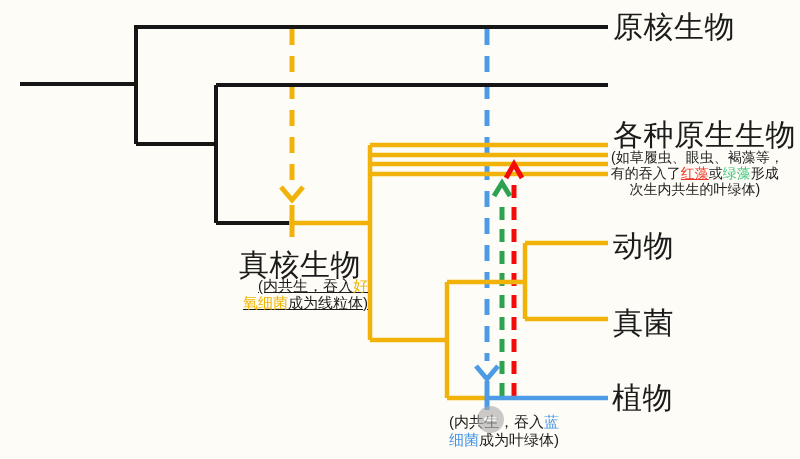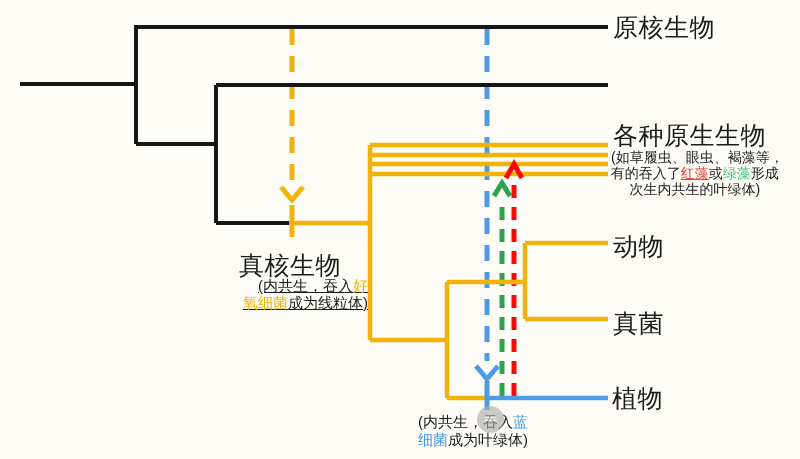--- a/index.html
+++ b/index.html
@@ -16,27 +16,27 @@
   .st-yellow{stroke:var(--line-yellow,#F1B30A);stroke-width:4.5;}
   .st-blue{stroke:var(--line-blue,#4D9BE6);stroke-width:4.5;}
   .arrow-yellow{stroke:var(--line-yellow,#F1B30A);stroke-width:5;}
   .arrow-blue{stroke:var(--line-blue,#4D9BE6);stroke-width:5;}
   .arrow-green{stroke:var(--line-green,#2FA24F);stroke-width:5;}
   .arrow-red{stroke:var(--line-red,#F50A0A);stroke-width:5;}
   .dash-long{stroke-dasharray:16 11;}
   .dash-short{stroke-dasharray:13 9;}
 
   .label{position:absolute;z-index:2;color:var(--text-default,#1B1B1B);white-space:nowrap;}
-  .taxon{font-size:25px;line-height:30px;font-weight:500;letter-spacing:0.5px;}
+  .taxon{font-size:30px;line-height:30px;font-weight:500;letter-spacing:0.5px;}
   .note{z-index:2;position:absolute;color:var(--text-default,#1B1B1B);text-align:center;}
   .note div{white-space:nowrap;}
   .note-protists{left:606px;top:149px;font-size:14px;line-height:16px;}
   .note-protists .l1{padding-left:5px;}
   .note-euk{left:216px;top:278px;width:152px;font-size:15px;line-height:16.5px;text-align:right;text-decoration:underline;}
-  .note-plant{left:406px;top:413px;width:134px;font-size:15px;line-height:18px;text-align:center;}
+  .note-plant{left:437px;top:413px;width:134px;font-size:15px;line-height:18px;text-align:center;}
 
   .watermark-text{
     position:absolute;left:478px;top:410px;z-index:3;
     font-size:26px;line-height:30px;letter-spacing:2px;
     color:var(--text-watermark,#C8C8C8);opacity:.95;white-space:nowrap;
   }
   .watermark-logo{
     position:absolute;left:477px;top:406px;z-index:3;
     width:27px;height:27px;border-radius:50%;
     background:#ABABAB;opacity:.62;

